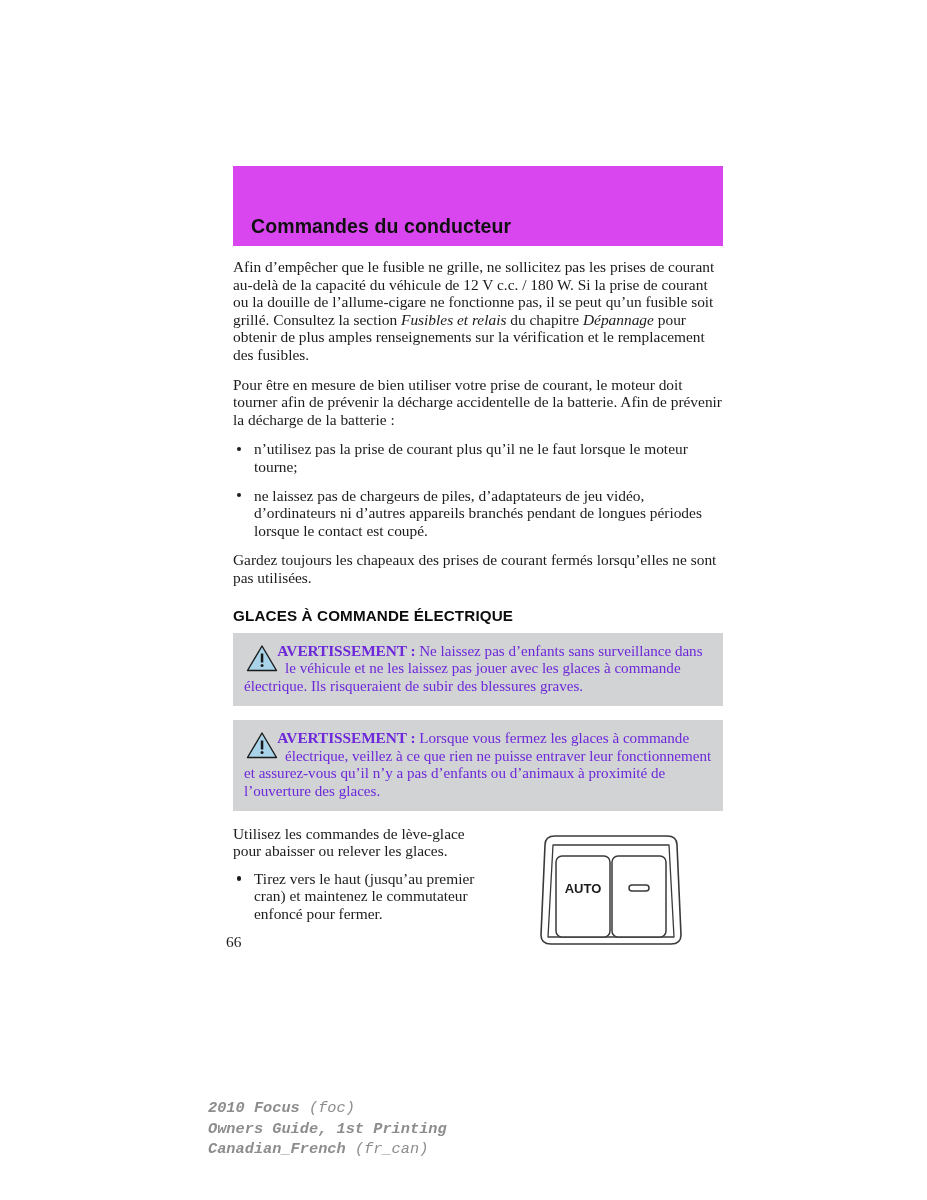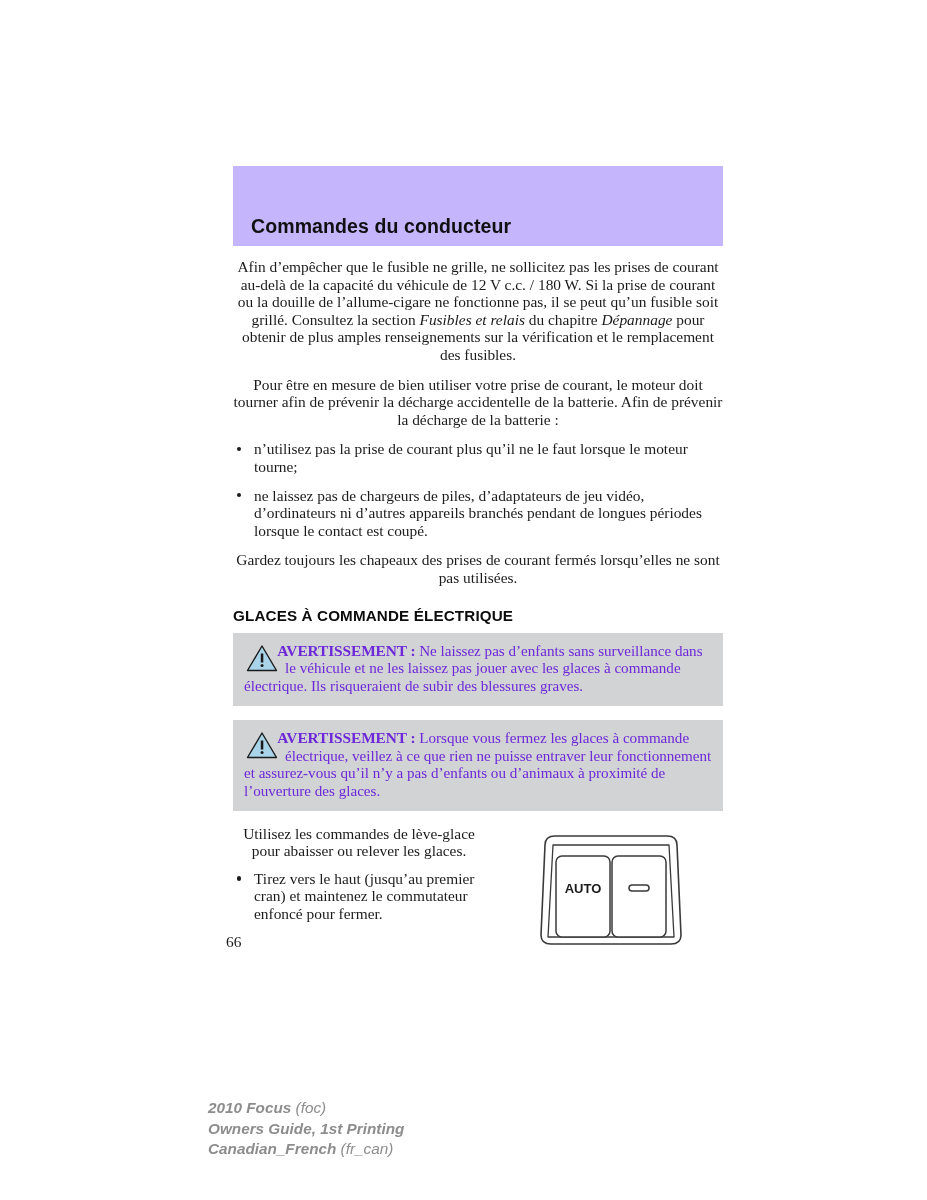--- a/index.html
+++ b/index.html
@@ -26,21 +26,21 @@
     background: #ffffff;
   }
 
   
   .header-band {
     position: absolute;
     left: 233px;
     top: 166px;
     width: 490px;
     height: 80px;
-    background: #c4b5fd;
+    background: #d946ef;
   }
   .header-title {
     position: absolute;
     left: 0;
     bottom: 8px;
     width: 100%;
     font-family: "Liberation Sans", sans-serif;
     font-weight: bold;
     font-size: 19.5px;
     letter-spacing: 0.1px;
@@ -55,21 +55,21 @@
     left: 233px;
     top: 258px;
     width: 490px;
   }
 
   p.body-text {
     margin: 0 0 12px 0;
     font-family: "Liberation Serif", serif;
     font-size: 15.4px;
     line-height: 17.6px;
-    text-align: center;
+    text-align: left;
     color: #1b1b1b;
   }
   p.body-text:last-child { margin-bottom: 0; }
 
   .italic { font-style: italic; }
 
   
   ul.bullets {
     list-style: none;
     margin: 0 0 12px 0;
@@ -167,21 +167,21 @@
     font-family: Liberation Serif, serif;
     font-size: 15.4px;
     color: #1b1b1b;
   }
 
   
   .footer {
     position: absolute;
     left: 208px;
     top: 1098px;
-    font-family: Liberation Sans, sans-serif;
+    font-family: Liberation Mono, monospace;
     font-style: italic;
     font-size: 15.3px;
     line-height: 20.5px;
     color: #8d8d8d;
     white-space: nowrap;
   }
   .footer .strong {
     font-weight: bold;
   }
   .footer .light {

